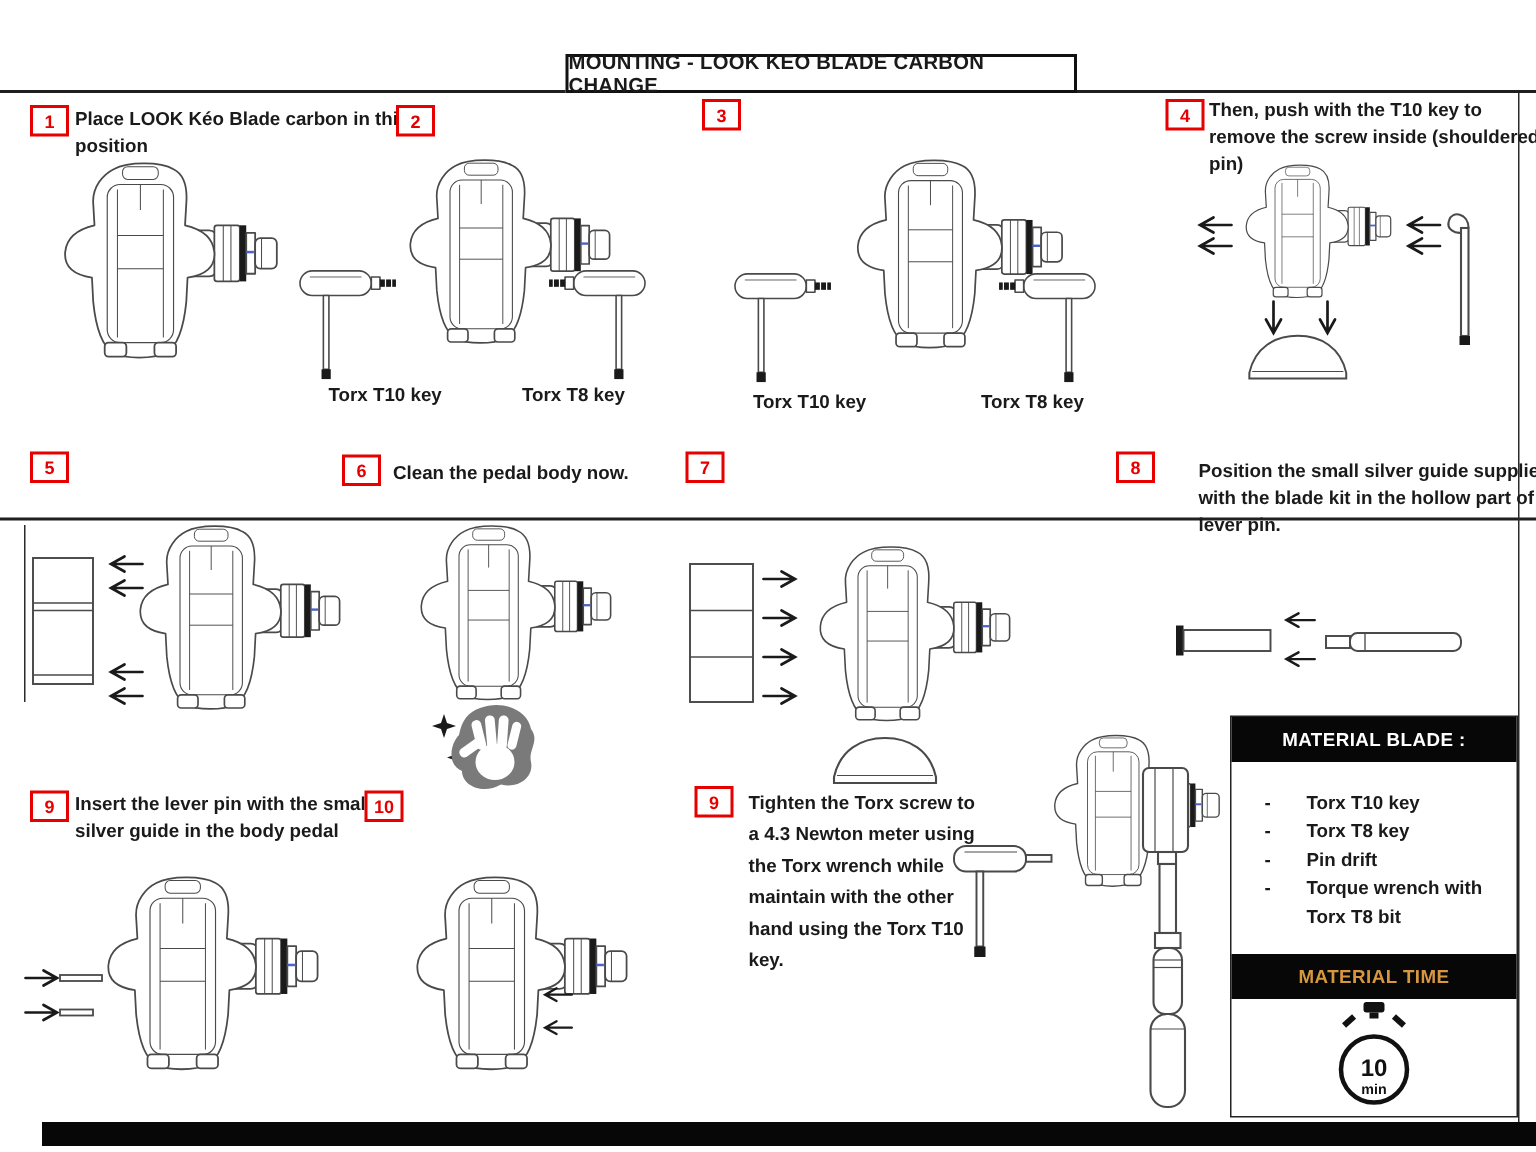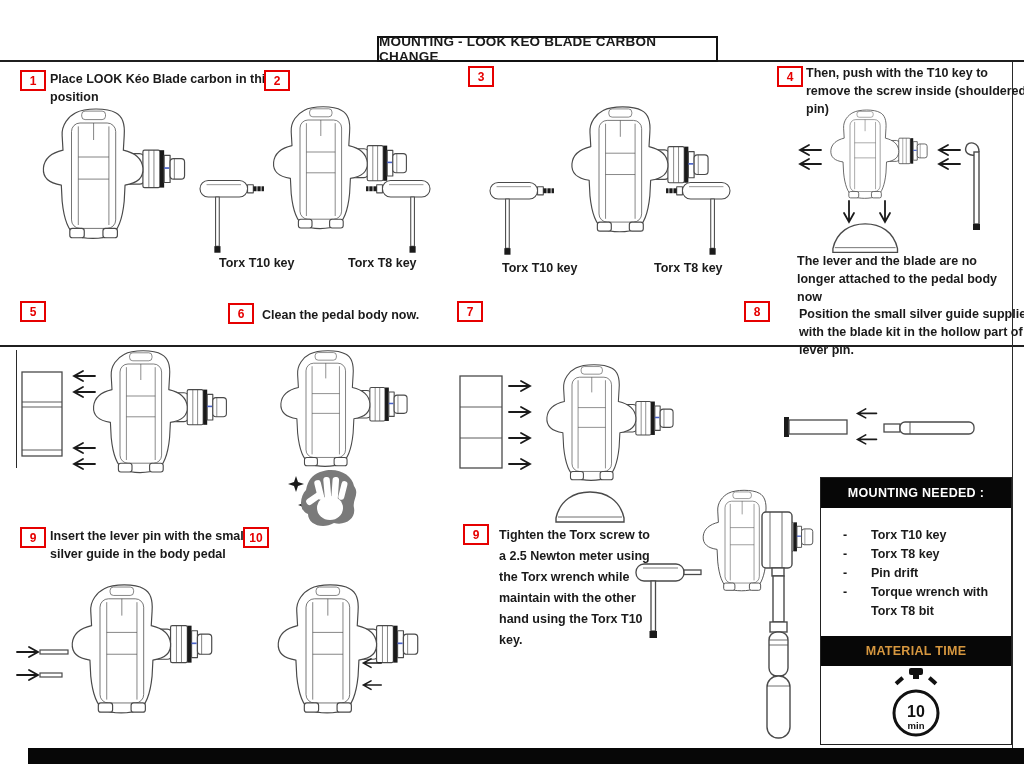--- a/index.html
+++ b/index.html
@@ -128,31 +128,28 @@
   <div class="badge" id="b8">8</div>
   <div class="badge" id="b9">9</div>
   <div class="badge" id="b10">10</div>
   <div class="badge" id="b11">9</div>
 
   <div class="step-text" id="t1">Place LOOK Kéo Blade carbon in this
 position</div>
   <div class="step-text" id="t4">Then, push with the T10 key to
 remove the screw inside (shouldered
 pin)</div>
-  <div class="step-text" id="t4note">The lever and the blade are no
-longer attached to the pedal body
-now</div>
   <div class="step-text" id="t6">Clean the pedal body now.</div>
   <div class="step-text" id="t8">Position the small silver guide supplied
 with the blade kit in the hollow part of the
 lever pin.</div>
   <div class="step-text" id="t9">Insert the lever pin with the small
 silver guide in the body pedal</div>
   <div class="step-text" id="t11">Tighten the Torx screw to
-a 2.5 Newton meter using
+a 4.3 Newton meter using
 the Torx wrench while
 maintain with the other
 hand using the Torx T10
 key.</div>
 
   <div class="tool-label" id="l2a">Torx T10 key</div>
   <div class="tool-label" id="l2b">Torx T8 key</div>
   <div class="tool-label" id="l3a">Torx T10 key</div>
   <div class="tool-label" id="l3b">Torx T8 key</div>
 
@@ -281,21 +278,21 @@
       <rect x="136" y="144" width="17" height="10"></rect>
       <rect x="135" y="154" width="19" height="44" rx="8"></rect>
       <line x1="135" y1="162" x2="154" y2="162" stroke-width="0.8"></line>
       <line x1="135" y1="167" x2="154" y2="167" stroke-width="0.8"></line>
       <rect x="133" y="198" width="23" height="62" rx="11"></rect>
       <line x1="133" y1="208" x2="156" y2="208" stroke-width="0.8"></line>
     </g>
   </svg>
 
   <div class="panel">
-    <div class="panel-header">MOUNTING NEEDED :</div>
+    <div class="panel-header">MATERIAL BLADE :</div>
     <div class="mat-list">
       <div class="mat-row">
         <span class="mat-dash">-</span>
         <span class="mat-text">Torx T10 key</span>
       </div>
       <div class="mat-row">
         <span class="mat-dash">-</span>
         <span class="mat-text">Torx T8 key</span>
       </div>
       <div class="mat-row">

